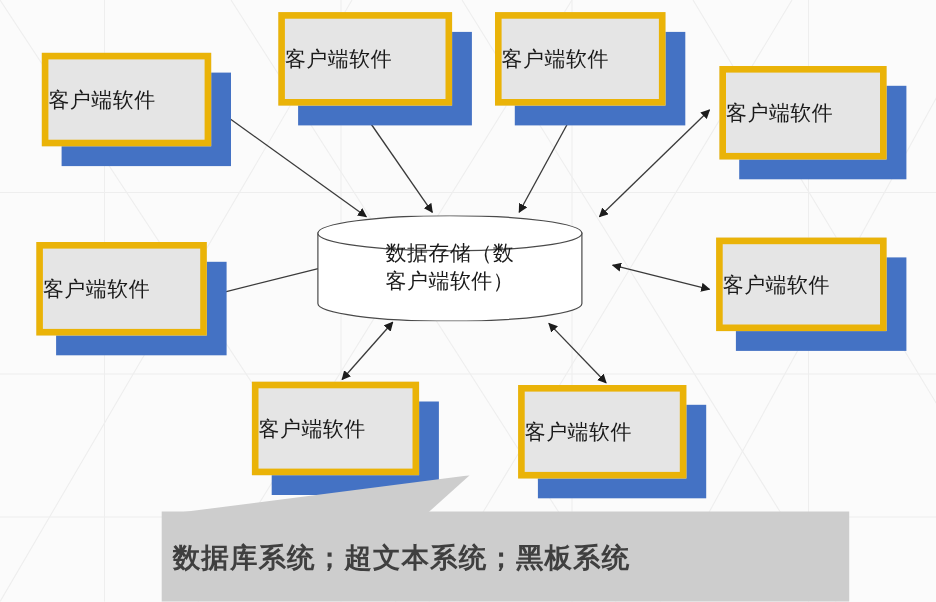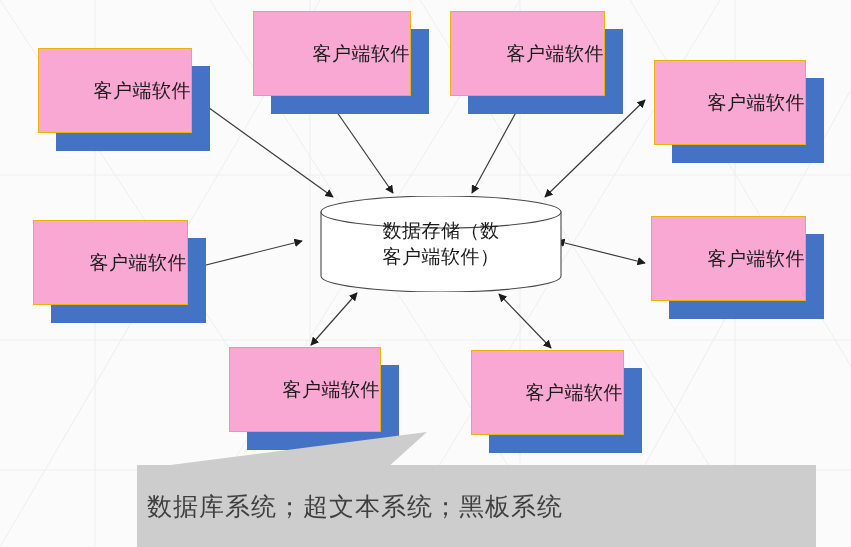--- a/index.html
+++ b/index.html
@@ -38,38 +38,38 @@
     width: 100%;
     height: 100%;
     background: #4472c4;
   }
   .node .card {
     position: absolute;
     left: 0;
     top: 0;
     width: 100%;
     height: 100%;
-    background: #f9a8d4;
-    border: 1px solid #eab308;
+    background: #e5e5e5;
+    border: 6px solid #eab308;
     box-sizing: border-box;
     display: flex;
     align-items: center;
-    justify-content: flex-end;
+    justify-content: flex-start;
   }
   .node .card-label {
     font-size: 19px;
     color: #1a1a1a;
     letter-spacing: 0.5px;
     white-space: nowrap;
     font-family: "Liberation Serif", "DejaVu Serif", serif;
   }
   
   #datastore {
     position: absolute;
-    left: 320px;
+    left: 288px;
     top: 196px;
     width: 242px;
     height: 96px;
   }
   #datastore .cyl-svg {
     position: absolute;
     left: 0;
     top: 0;
   }
   #datastore .cyl-label {
@@ -92,27 +92,28 @@
   
   #arrows {
     position: absolute;
     left: 0;
     top: 0;
     pointer-events: none;
   }
   
   #caption-callout {
     position: absolute;
-    left: 137px;
+    left: 147px;
     top: 465px;
-    width: 679px;
+    width: 625px;
     height: 82px;
     background: #cdcdcd;
     display: flex;
     align-items: center;
+    font-weight: bold;
   }
   #caption-callout .caption-text {
     padding-left: 10px;
     font-size: 25px;
     color: #3f3f3f;
     letter-spacing: 1px;
     font-family: "Liberation Sans", "DejaVu Sans", sans-serif;
   }
   #callout-tail {
     position: absolute;

